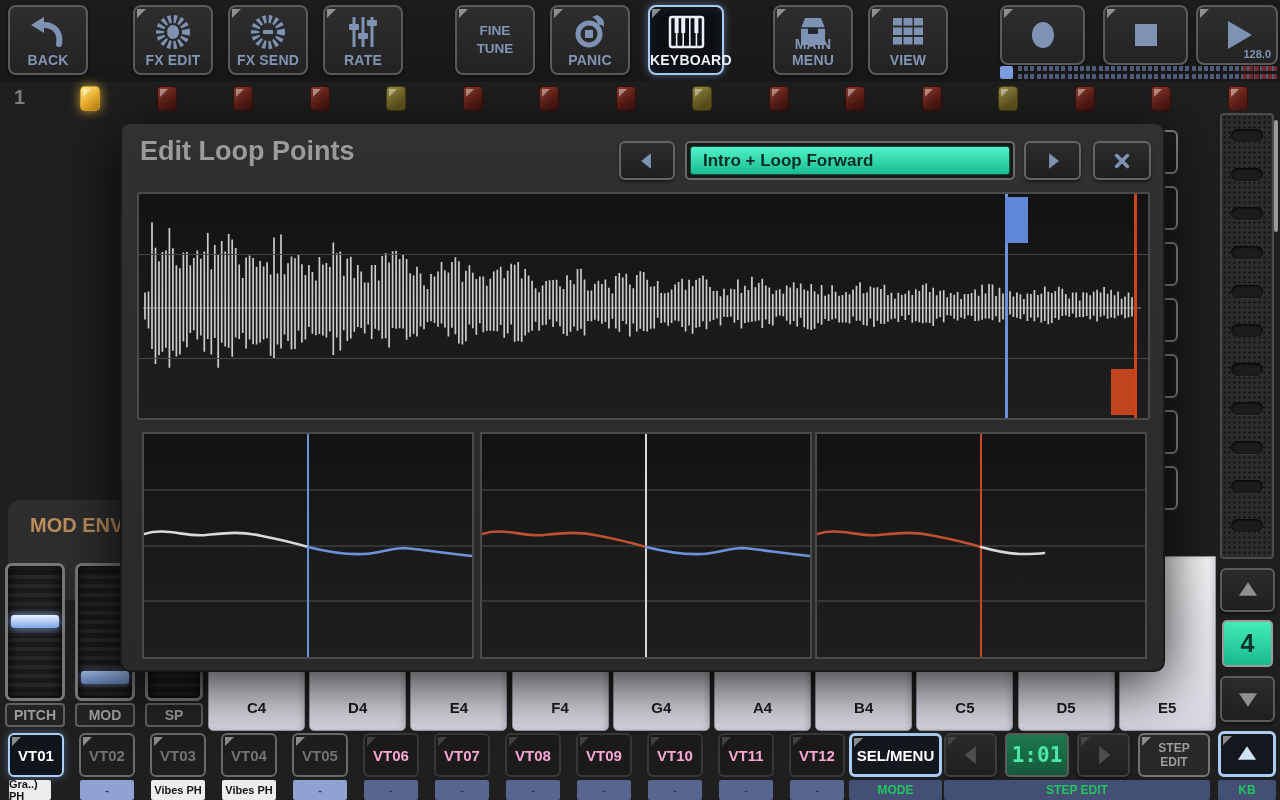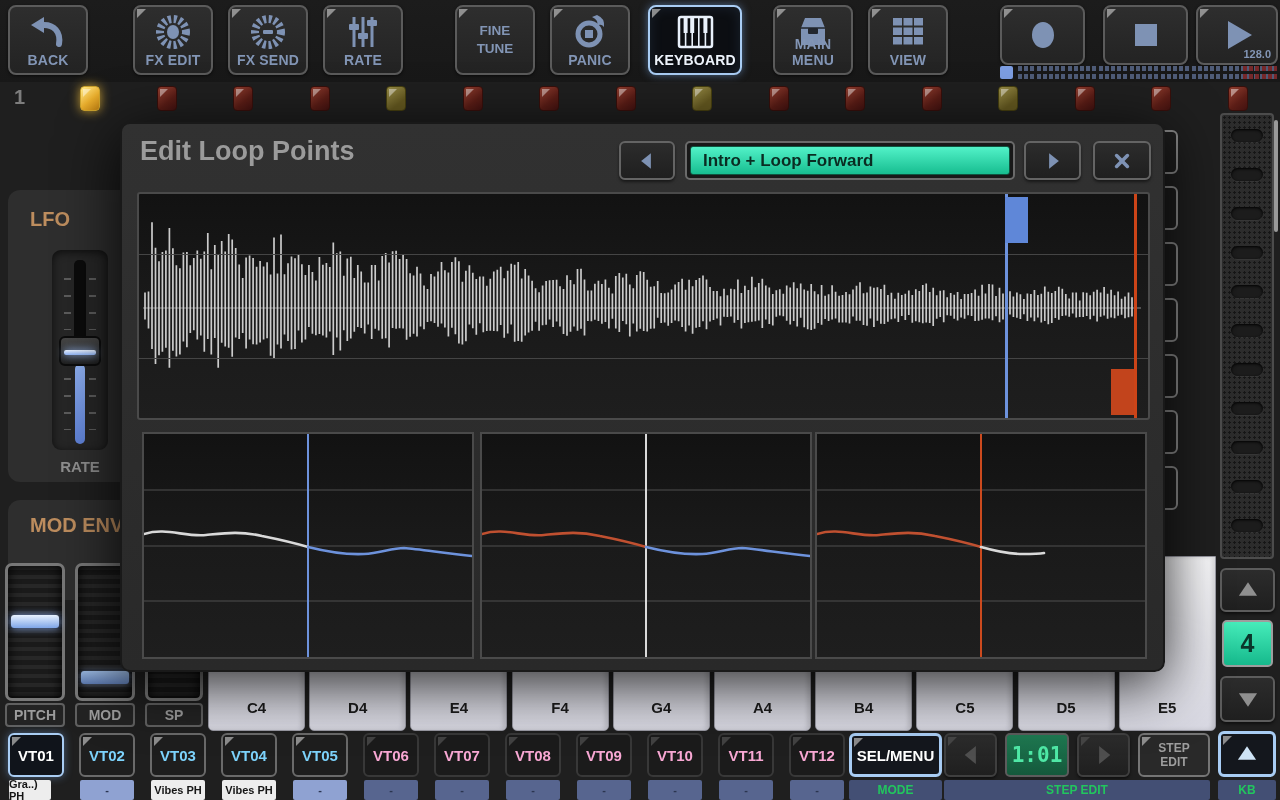--- a/index.html
+++ b/index.html
@@ -74,21 +74,21 @@
   .pill{position:absolute;left:9px;width:32px;height:13px;background:#1c1c1c;border-radius:7px;
         box-shadow:inset 0 1px 3px #000,0 1px 0 rgba(255,255,255,.05);}
   #strip-scroll{position:absolute;left:1274px;top:120px;width:4px;height:112px;background:#9a9a9a;border-radius:2px;z-index:3;}
   .navbtn{position:absolute;background:linear-gradient(#2c2c2c,#1f1f1f);border:2px solid #5c5c5c;border-radius:6px;
           display:flex;align-items:center;justify-content:center;box-shadow:0 2px 3px rgba(0,0,0,.5);}
   #octave-display{position:absolute;left:1222px;top:620px;width:51px;height:47px;background:linear-gradient(#46ecba,#16b98c);
           border:2px solid #9d9d9d;border-radius:5px;color:#0a352a;font-size:25px;font-weight:bold;
           display:flex;align-items:center;justify-content:center;z-index:2;}
   
   .vt{position:absolute;top:733px;height:44px;background:#1e1e1e;border:2px solid #6a6a6a;border-radius:6px;
-      color:#7dd3fc;font-weight:bold;font-size:15px;display:flex;align-items:center;justify-content:center;}
+      color:#737373;font-weight:bold;font-size:15px;display:flex;align-items:center;justify-content:center;}
   .vt.dim{border-color:#383838;color:#f9a8d4;background:#1b1b1b;}
   .vt.sel{border-color:#a9cdf4;color:#fff;background:#10141b;box-shadow:0 0 9px rgba(130,180,245,.45);}
   .sub{position:absolute;top:780px;height:20px;border-radius:2px;font-size:11px;font-weight:bold;
        display:flex;align-items:center;justify-content:center;}
   .sub.white{background:#ededed;color:#151515;}
   .sub.periwinkle{background:#8fa2d2;color:#2b3552;}
   .sub.slate{background:#57658f;color:#2b3550;}
   .sub.navy{background:#434f74;color:#22c55e;font-size:12px;}
   #sel-menu-btn{position:absolute;left:849px;top:733px;width:93px;height:44px;background:#14171d;border:3px solid #a9cdf4;
        border-radius:6px;color:#fff;font-size:15px;font-weight:bold;display:flex;align-items:center;justify-content:center;}
@@ -170,21 +170,21 @@
         </div>
         <div class="btn" style="left: 550px; top: 5px; width: 80px; height: 70px;">
           <div class="fold-marker"></div>
           <svg class="ic" viewBox="0 0 40 40">
             <circle cx="19" cy="22" r="11" fill="none" stroke="#7e92b4" stroke-width="5"></circle>
             <rect x="15" y="18" width="8" height="8" fill="#7e92b4"></rect>
             <path d="M27 3 q8 3 7 12 q-3 -4 -7 -1 q2 -6 -5 -9 z" fill="#7e92b4"></path>
           </svg>
           <span class="lbl">PANIC</span>
         </div>
-        <div class="btn sel" style="left: 648px; top: 5px; width: 94px; height: 70px;">
+        <div class="btn sel" style="left: 648px; top: 5px; width: 76px; height: 70px;">
           <div class="fold-marker"></div>
           <svg class="ic" viewBox="0 0 40 40">
             <rect x="4" y="5" width="33" height="30" rx="2" fill="none" stroke="#e9f1fb" stroke-width="2.5"></rect>
             <g stroke="#e9f1fb" stroke-width="1.6">
               <line x1="10.6" y1="5" x2="10.6" y2="35"></line>
               <line x1="17.2" y1="5" x2="17.2" y2="35"></line>
               <line x1="23.8" y1="5" x2="23.8" y2="35"></line>
               <line x1="30.4" y1="5" x2="30.4" y2="35"></line>
             </g>
             <g fill="#e9f1fb">
@@ -261,35 +261,20 @@
       <div class="gem olive" style="left: 692px;"></div>
       <div class="gem red" style="left: 768.5px;"></div>
       <div class="gem red" style="left: 845px;"></div>
       <div class="gem red" style="left: 921.5px;"></div>
       <div class="gem olive" style="left: 998px;"></div>
       <div class="gem red" style="left: 1074.5px;"></div>
       <div class="gem red" style="left: 1151px;"></div>
       <div class="gem red" style="left: 1227.5px;"></div>
     </div>
 
-  <div class="panelbox" style="top:190px;height:292px">
-    <span class="paneltitle" style="top:18px">LFO</span>
-    <div id="lfo-well">
-      <div id="lfo-track-top"></div>
-      <div id="lfo-track-bot"></div>
-      <div class="ticks" style="left:12px;top:28px"></div>
-      <div class="ticks" style="left:37px;top:28px"></div>
-      <div class="ticks" style="left:12px;top:128px"></div>
-      <div class="ticks" style="left:37px;top:128px"></div>
-      <div id="lfo-handle">
-          <div class="glow"></div>
-        </div>
-    </div>
-    <span id="rate-label">RATE</span>
-  </div>
   <div class="panelbox" style="top:500px;height:100px">
     <span class="paneltitle" style="top:14px">MOD ENV</span>
   </div>
   <div class="wheel" style="left:5px">
     <div class="hl" style="top:49px;background:linear-gradient(#e8f2ff,#7fa6e8);box-shadow:0 0 9px rgba(140,180,255,.8)"></div>
   </div>
   <div class="wheel" style="left:75px">
     <div class="hl" style="top:105px;background:linear-gradient(#9ab8e0,#5d7ab0);box-shadow:0 0 6px rgba(130,160,220,.5)"></div>
   </div>
   <div class="wheel" style="left:145px;width:58px"></div>

